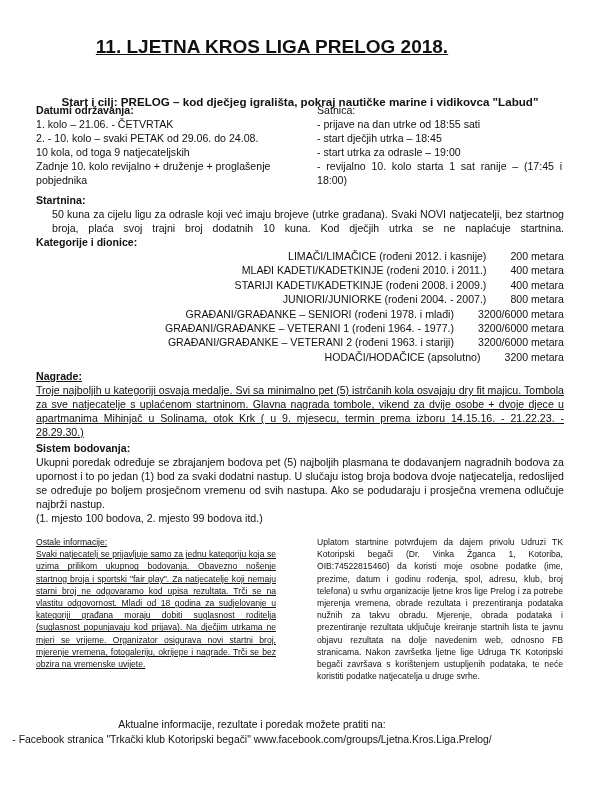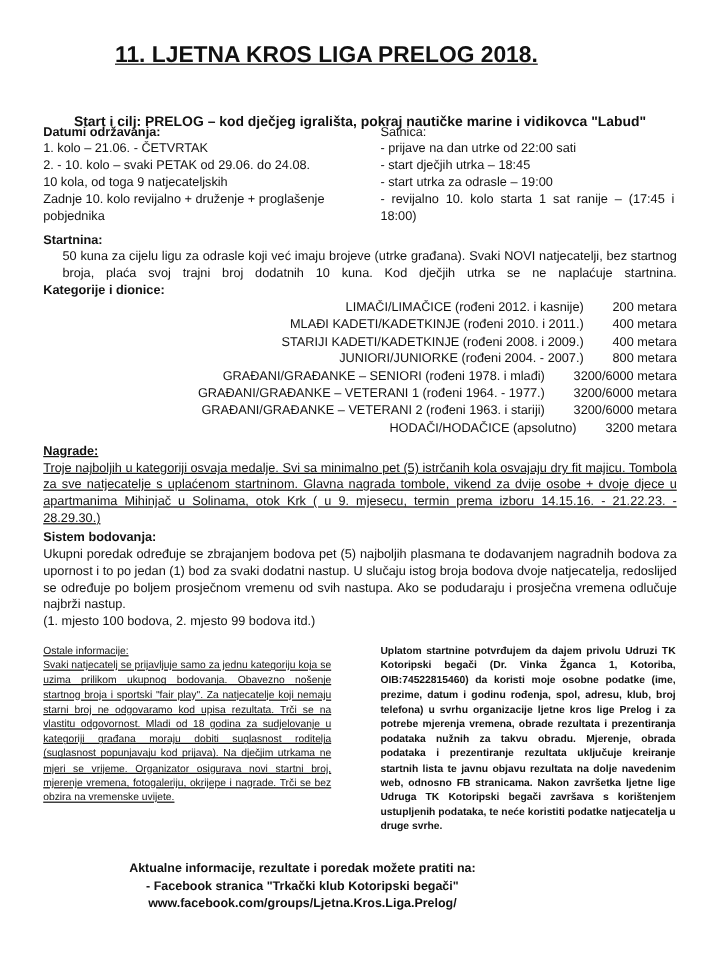--- a/index.html
+++ b/index.html
@@ -26,41 +26,41 @@
   .col-right { left: 317px; top: 103px; width: 245px; }
   .col-right .line { text-align: justify; text-align-last: left; }
   .section { left: 36px; width: 528px; }
   .justify { text-align: justify; }
   .justify-last { text-align: justify; text-align-last: justify; margin-left: 16px; }
   .cat-table { left: 36px; top: 249px; width: 528px; }
   .cat-row { display: flex; justify-content: flex-end; height: 14.4px; padding-left: 38px; gap: 24px; }
   .cat-row .dist { text-align: right; }
   .small { font-size: 8.6px; line-height: 12.2px; }
   .small-left { left: 36px; top: 536px; width: 240px; text-decoration: underline; }
-  .small-right { left: 317px; top: 536px; width: 246px; font-weight: bold; }
-  .footer { left: 0; width: 504px; text-align: center; font-weight: bold; font-size: 10.4px; line-height: 14px; }
+  .small-right { left: 317px; top: 536px; width: 246px; font-weight: normal; }
+  .footer { left: 0; width: 504px; text-align: center; font-weight: normal; font-size: 10.4px; line-height: 14px; }
 </style>
 </head>
 <body>
 
 <div class="abs title">11. LJETNA KROS LIGA PRELOG 2018.</div>
 <div class="abs subtitle">Start i cilj: PRELOG – kod dječjeg igrališta, pokraj nautičke marine i vidikovca "Labud"</div>
 
 <div class="abs col-left">
   <div class="head">Datumi održavanja:</div>
   <div>1. kolo – 21.06. - ČETVRTAK</div>
   <div>2. - 10. kolo – svaki PETAK od 29.06. do 24.08.</div>
   <div>10 kola, od toga 9 natjecateljskih</div>
   <div>Zadnje 10. kolo revijalno +  druženje + proglašenje</div>
   <div>pobjednika</div>
 </div>
 
 <div class="abs col-right">
   <div>Satnica:</div>
-  <div class="line">- prijave na dan utrke od 22:00 sati</div>
+  <div class="line">- prijave na dan utrke od 18:55 sati</div>
   <div class="line">- start dječjih utrka – 18:45</div>
   <div class="line">- start utrka za odrasle – 19:00</div>
   <div class="line" style="text-align-last: justify;">- revijalno 10. kolo starta 1 sat ranije – (17:45 i</div>
   <div class="line">18:00)</div>
 </div>
 
 <div class="abs section" style="top:193px;">
   <div class="head">Startnina:</div>
   <div class="justify-last">50 kuna za cijelu ligu za odrasle koji već imaju brojeve (utrke građana). Svaki NOVI natjecatelji, bez startnog</div>
   <div class="justify-last">broja, plaća svoj trajni broj dodatnih 10 kuna. Kod dječjih utrka se ne naplaćuje startnina.</div>

